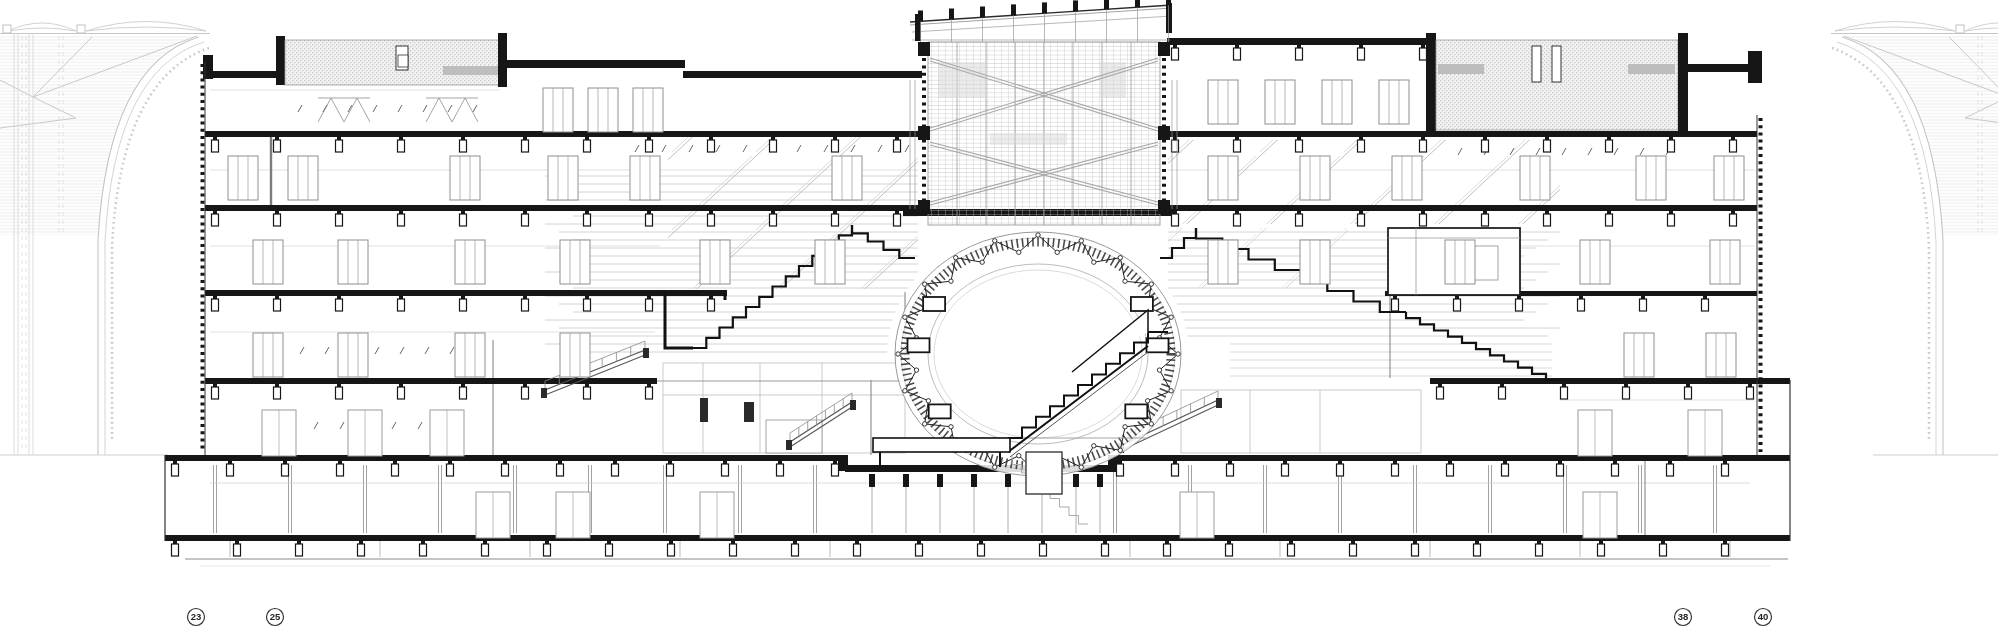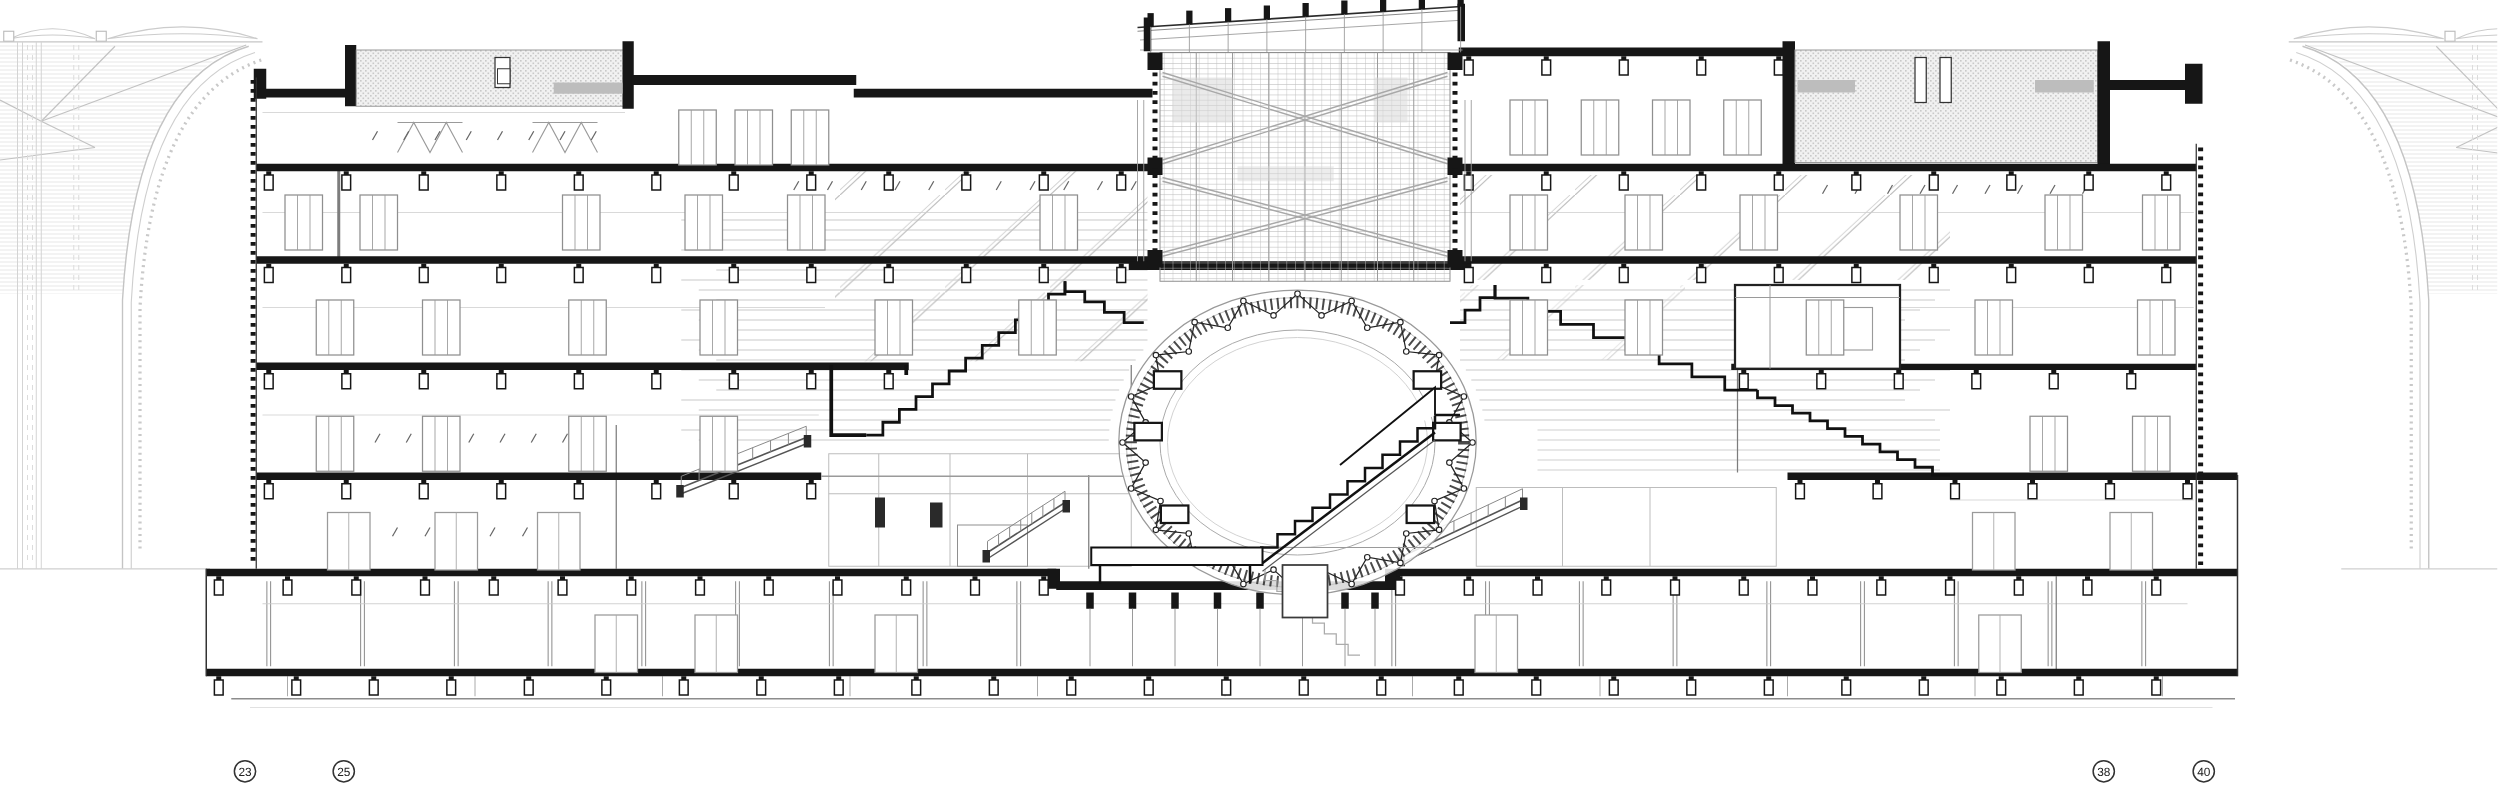--- a/index.html
+++ b/index.html
@@ -1,17 +1,17 @@
 <!DOCTYPE html>
 <html><head>
 <meta charset="utf-8">
 <style>
   html,body{margin:0;padding:0;background:#ffffff;}
   .sheet{position:relative;width:1998px;height:641px;background:#fff;overflow:hidden;
-         font-family:"Liberation Sans", sans-serif;}
+         font-family:"Liberation Sans", sans-serif;font-weight:bold;}
   svg{position:absolute;left:0;top:0;}
   text.bubble{font-family:"Liberation Sans", sans-serif;font-size:9.5px;fill:#222;}
 </style>
 </head>
 <body>
 
 <div class="sheet">
 <svg width="1998" height="641" viewBox="0 0 1998 641">
   <defs>
 

